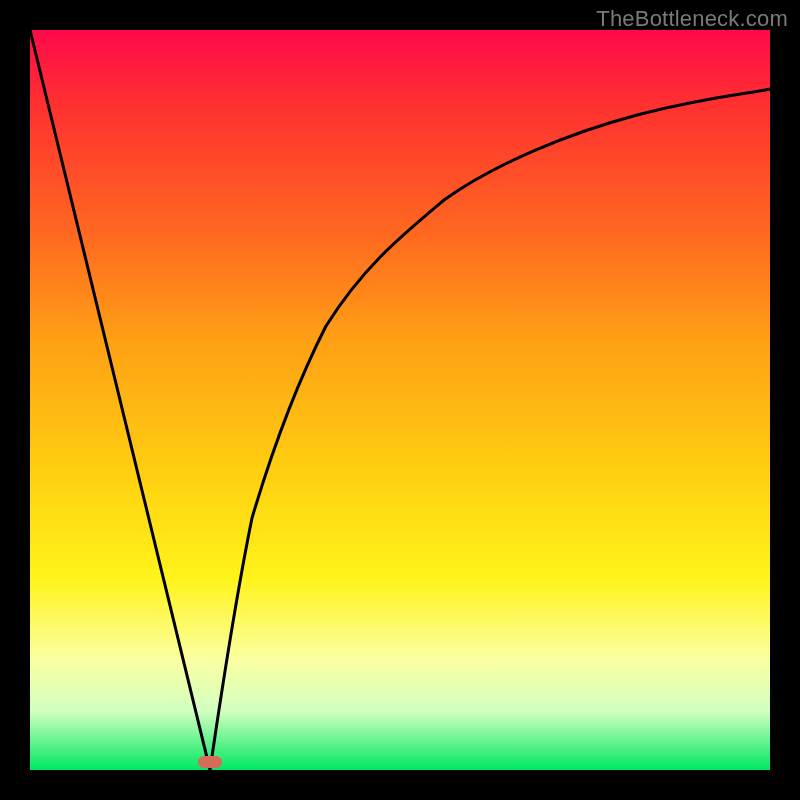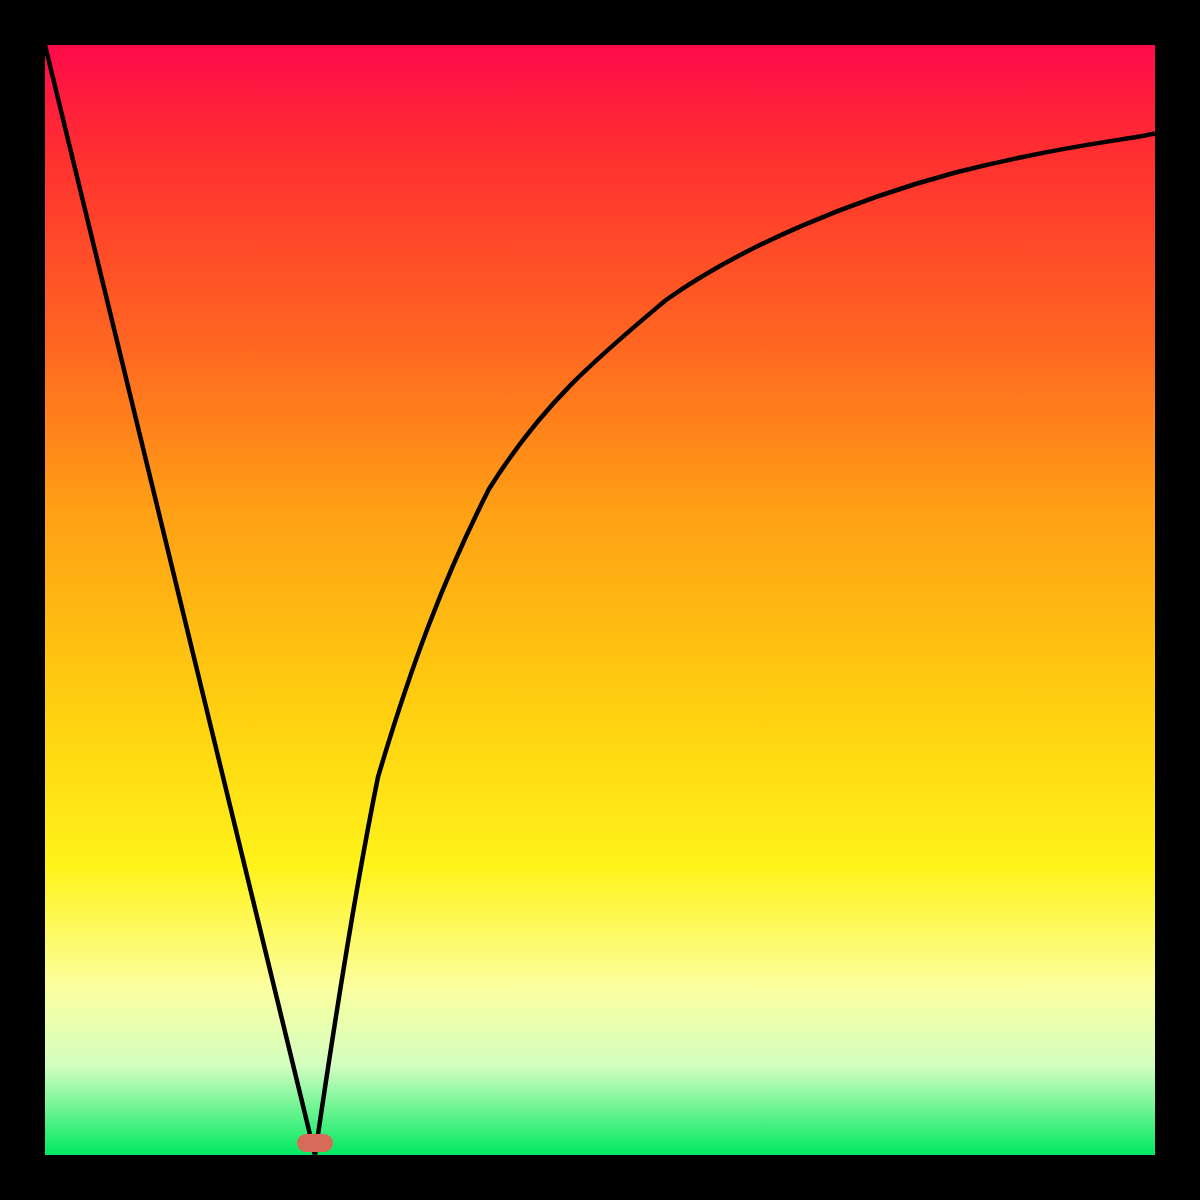--- a/index.html
+++ b/index.html
@@ -58,20 +58,21 @@
     border-radius: 6px;
     background: #d86a5a;
     transform: translate(-50%, -50%);
   }
 </style>
 </head>
 <body>
 
 <div class="stage">
 
+  <div class="watermark">TheBottleneck.com</div>
 
   <div class="plot-area">
 
     <svg class="curve" viewBox="0 0 740 740" preserveAspectRatio="none">
       <path fill="none" stroke="#000" stroke-width="3" d="M 0 0
                L 180 740
                C 193 651, 207 562, 222 488
                C 244 414, 266 355, 296 296
                C 333 237, 370 207, 414 170
                C 466 133, 540 103, 607 85

